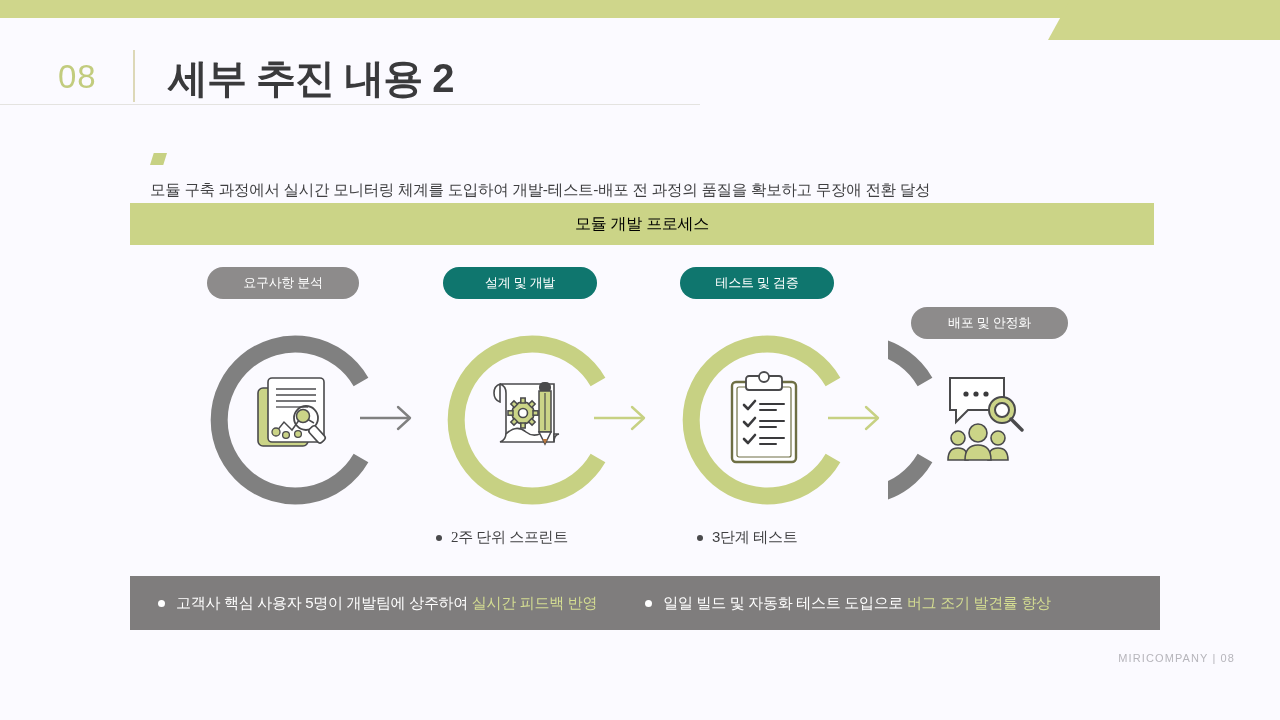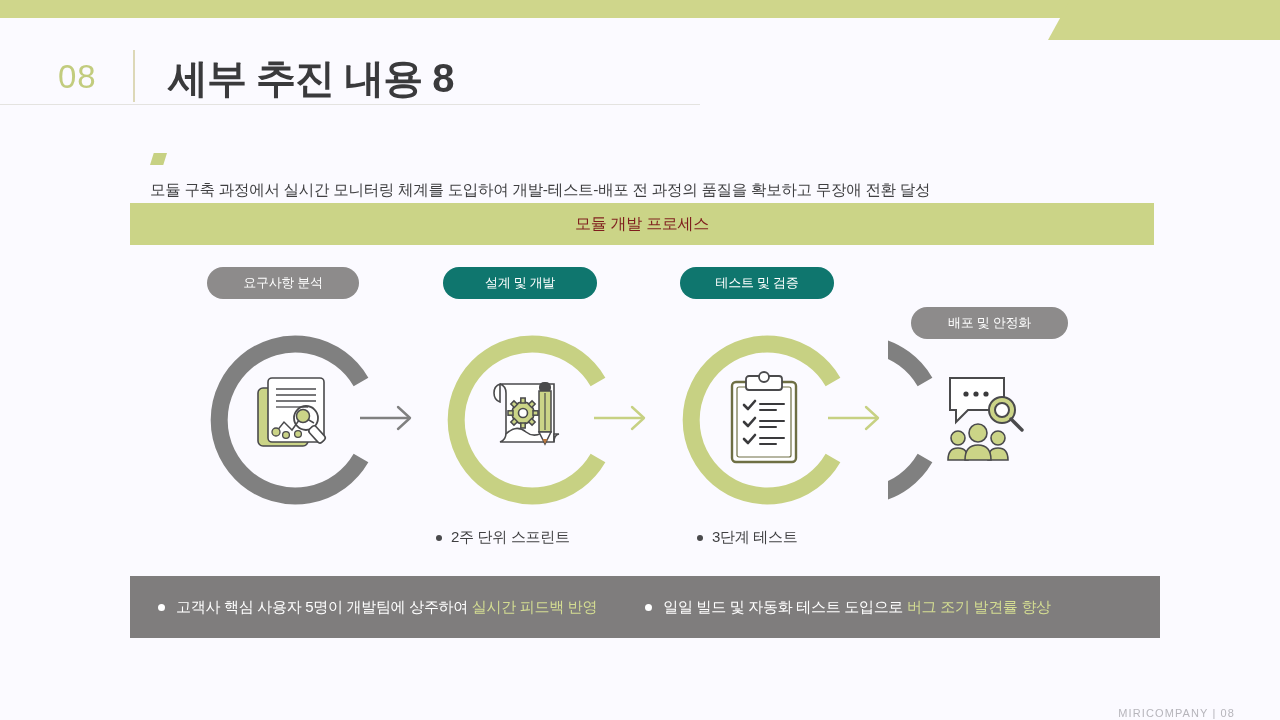--- a/index.html
+++ b/index.html
@@ -57,21 +57,21 @@
     white-space:nowrap;
   }
 
   
   #process-banner {
     position:absolute; left:130px; top:203px; width:1024px; height:42px;
     background:#cbd487;
     display:flex; align-items:center; justify-content:center;
   }
   #process-banner-text {
-    font-size:16px; color:#7f1d1d; font-weight:400; letter-spacing:-0.3px;
+    font-size:16px; color:#000000; font-weight:400; letter-spacing:-0.3px;
   }
 
   
   .stage-pill {
     position:absolute; top:267px; height:32px;
     border-radius:18px;
     display:flex; align-items:center; justify-content:center;
     font-size:13px; color:#ffffff; letter-spacing:-0.3px;
   }
   .pill-gray  { background:#8d8b8b; }
@@ -96,59 +96,59 @@
   .stage-arrow.a1 { left:592px; }
   .stage-arrow.a2 { left:826px; }
   .stage-arrow svg { width:66px; height:40px; display:block; }
 
   
   .circle-note {
     position:absolute; top:528px;
     display:flex; align-items:center; gap:9px;
     font-size:15px; color:#3f3f41; letter-spacing:-0.3px; white-space:nowrap;
   }
-  .circle-note.n0 { left:436px; }
+  .circle-note.n0 { left:436px;font-family:Liberation Serif, serif; }
   .circle-note.n1 { left:697px; }
   .note-bullet {
     width:6px; height:6px; border-radius:50%; background:#4a4a4c; flex:0 0 auto;
   }
 
   
   #footer-bar {
-    position:absolute; left:130px; top:576px; width:1030px; height:62px;
+    position:absolute; left:130px; top:576px; width:1030px; height:54px;
     background:#7f7d7d;
     display:flex; 
   }
   .footer-item {
     display:flex; align-items:center; gap:11px;
     font-size:15px; color:#ffffff; letter-spacing:-0.3px; white-space:nowrap;
   }
   .footer-item.f0 { margin-left:28px; }
   .footer-item.f1 { margin-left:48px; }
   .footer-bullet {
     width:7px; height:7px; border-radius:50%; background:#ffffff; flex:0 0 auto;
   }
   .hl { color:#d4dd92; }
 
   
   #page-footer {
-    position:absolute; right:45px; top:707px;
+    position:absolute; right:45px; top:652px;
     font-size:11px; color:#b6b5bb; letter-spacing:1.1px;text-align:right;
   }
 </style>
 </head>
 <body>
 
 <div id="top-bar"></div>
 <div id="top-tab"></div>
 
 <div id="header">
   <div id="slide-number">08</div>
   <div id="header-divider"></div>
-  <div id="page-title">세부 추진 내용 8</div>
+  <div id="page-title">세부 추진 내용 2</div>
 </div>
 <div id="header-rule"></div>
 
 <div id="subtitle-row">
   <div id="subtitle-marker"></div>
   <div id="subtitle-text">모듈 구축 과정에서 실시간 모니터링 체계를 도입하여 개발-테스트-배포 전 과정의 품질을 확보하고 무장애 전환 달성</div>
 </div>
 
 <div id="process-banner">
   <span id="process-banner-text">모듈 개발 프로세스</span>

